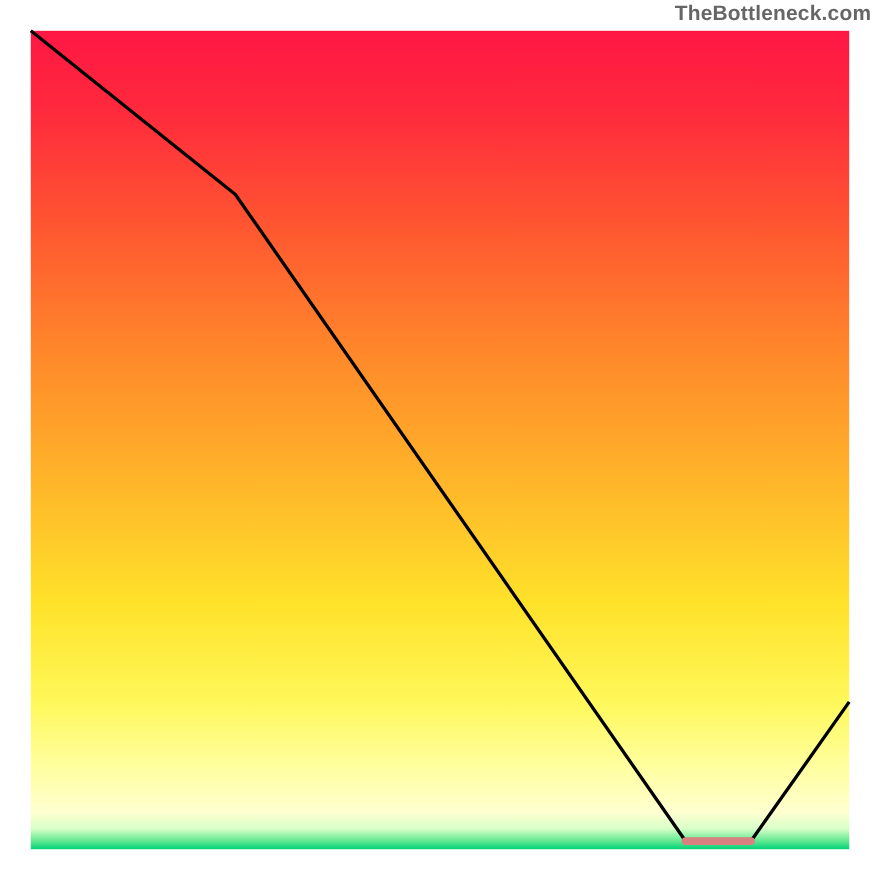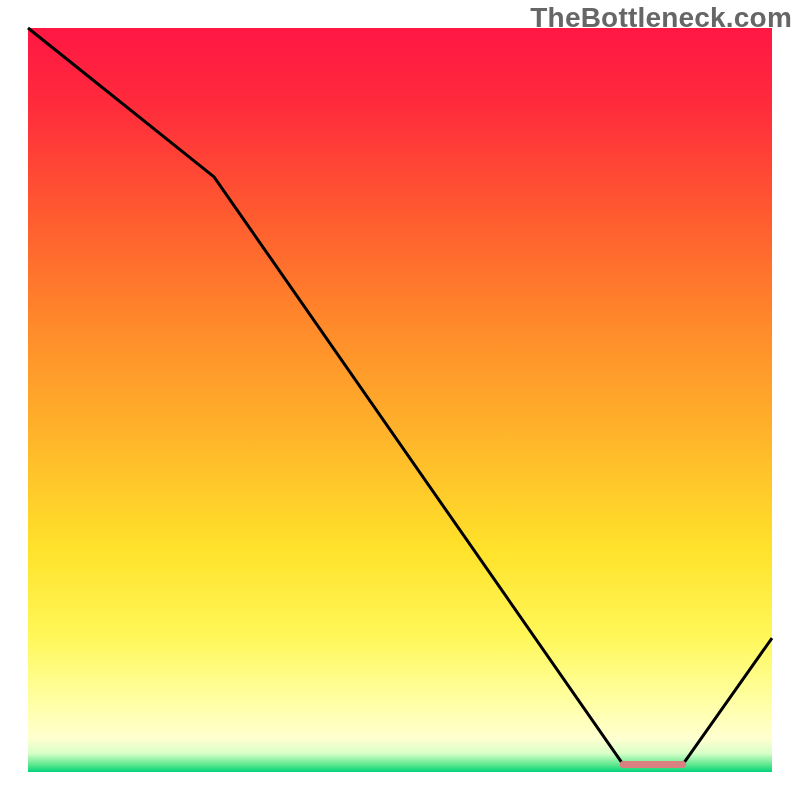--- a/index.html
+++ b/index.html
@@ -12,21 +12,21 @@
   }
   .chart-wrap {
     position: relative;
     width: 800px;
     height: 800px;
   }
   .watermark {
     position: absolute;
     top: 2px;
     right: 8px;
-    font-size: 28px;
+    font-size: 19px;
     font-weight: bold;
     color: #666666;
     letter-spacing: 0.2px;
   }
   svg {
     display: block;
   }
 </style>
 </head>
 <body>

